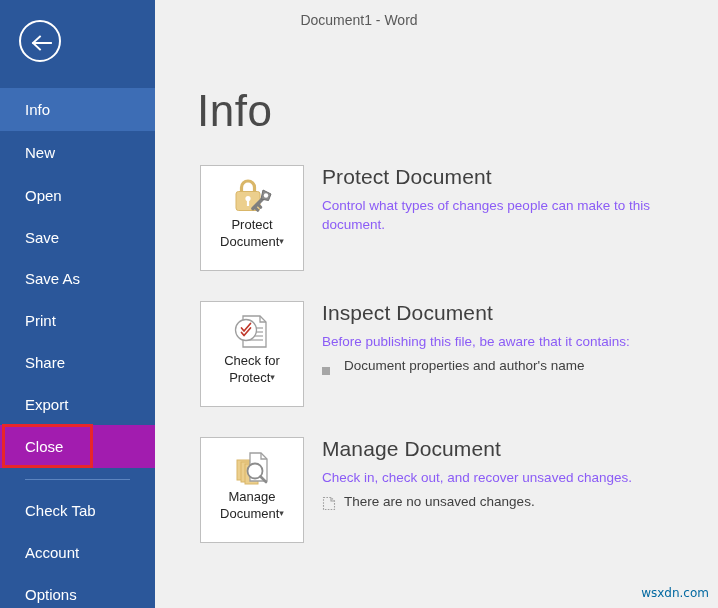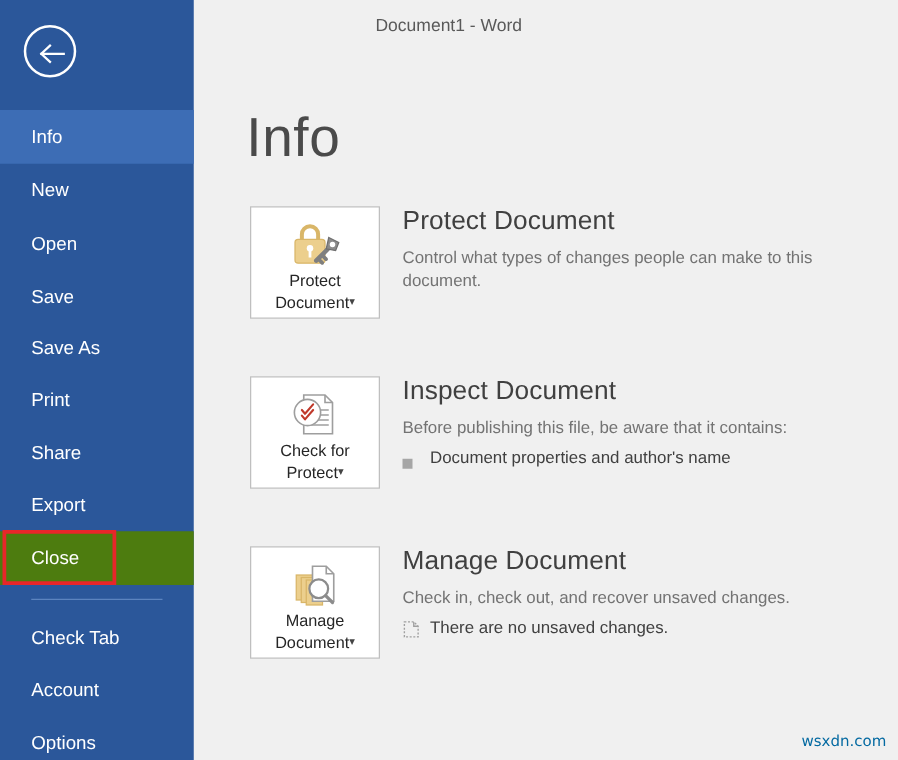--- a/index.html
+++ b/index.html
@@ -57,21 +57,21 @@
     line-height: 43px;
     padding-left: 25px;
     box-sizing: border-box;
     cursor: pointer;
     white-space: nowrap;
   }
   .nav-item.selected {
     background: #3d6db5;
   }
   .nav-item.dark-highlight {
-    background: #4d7c0f;
+    background: #a21caf;
   }
   #nav-separator {
     position: absolute;
     left: 25px;
     top: 479px;
     width: 105px;
     height: 1px;
     background: #5c84bf;
   }
 
@@ -112,21 +112,21 @@
 
   .section {
     position: absolute;
     left: 200px;
   }
   .tile-button {
     position: absolute;
     left: 0;
     top: 0;
     width: 104px;
-    height: 90px;
+    height: 106px;
     border: 1px solid #bfbfbf;
     background: #ffffff;
     box-sizing: border-box;
     cursor: pointer;
     text-align: center;
   }
   .tile-icon {
     position: absolute;
     left: 50%;
     top: 9px;
@@ -156,21 +156,21 @@
   .section-title {
     font-size: 21px;
     color: #404040;
     font-weight: 400;
     line-height: 24px;
     margin: 0 0 7px 0;
     letter-spacing: 0.1px;
   }
   .section-desc {
     font-size: 13.5px;
-    color: #737373;
+    color: #8b5cf6;
     line-height: 19px;
     margin: 0;
     max-width: 370px;
   }
   .detail-row {
     display: flex;
     align-items: flex-end;
     margin-top: 5px;
   }
   .detail-icon {

